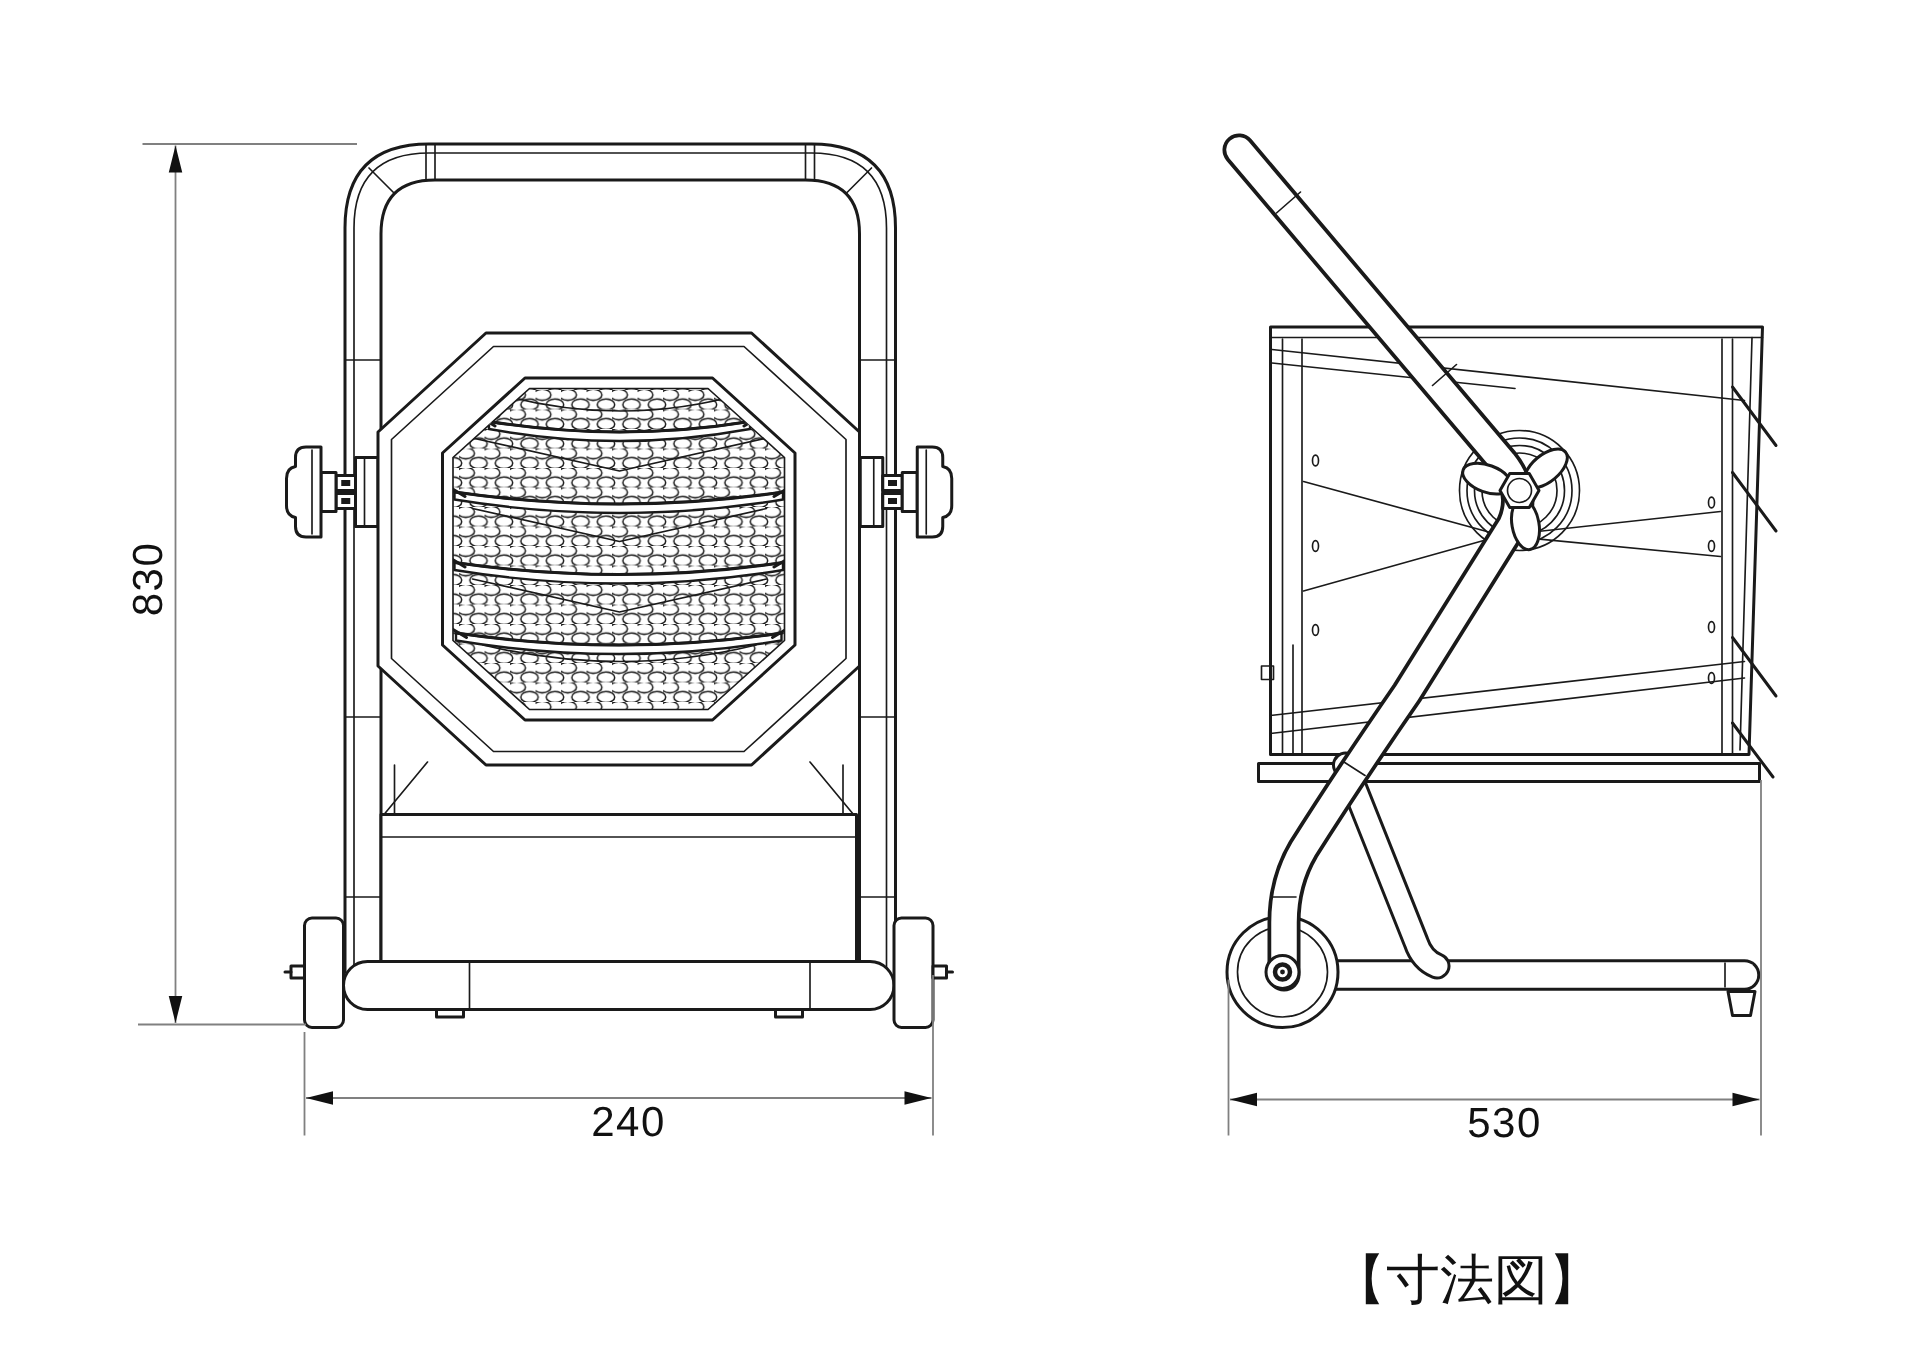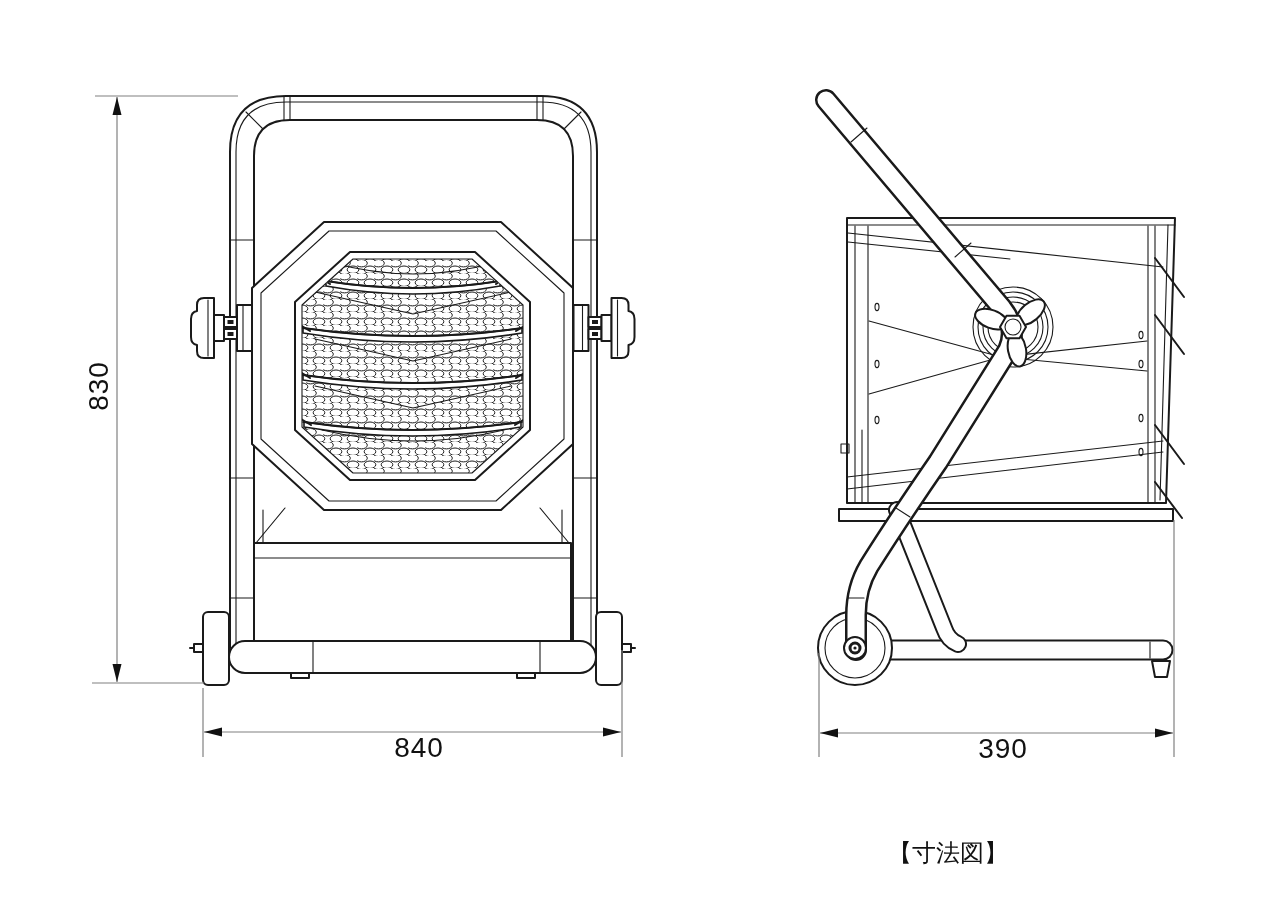--- a/index.html
+++ b/index.html
@@ -11,21 +11,21 @@
   .ln{stroke:#1a1a1a;fill:none;stroke-width:2;stroke-linejoin:round;stroke-linecap:round;}
   .ln1{stroke:#1a1a1a;fill:none;stroke-width:1.1;stroke-linejoin:round;stroke-linecap:round;}
   .fw{fill:#ffffff;}
   .dim-label{
     position:absolute;font-size:28px;line-height:28px;text-align:center;color:#111;
     letter-spacing:1px;white-space:nowrap;
   }
   .dim-label.vert{transform:rotate(-90deg);}
   .caption{
     position:absolute;left:888px;top:836px;display:flex;gap:16px;
-    font-size:24px;line-height:34px;color:#111;white-space:nowrap;font-weight:500;
+    font-size:36px;line-height:34px;color:#111;white-space:nowrap;font-weight:500;
   }
 </style>
 </head>
 <body>
 
 <div class="stage">
   <svg width="1280" height="910" viewBox="0 0 1280 910">
     <defs>
       <pattern id="mesh" width="17" height="13" patternUnits="userSpaceOnUse">
         <ellipse cx="4.5" cy="3.2" rx="5.8" ry="3.7" fill="none" stroke="#1a1a1a" stroke-width="1"></ellipse>
@@ -259,20 +259,20 @@
       <line x1="819" y1="653" x2="819" y2="757"></line>
       <line x1="1174" y1="520" x2="1174" y2="757"></line>
       <line x1="820" y1="733" x2="1173" y2="733"></line>
       <polygon points="820,733 838,728.5 838,737.5" fill="#111" stroke="none"></polygon>
       <polygon points="1173,733 1155,728.5 1155,737.5" fill="#111" stroke="none"></polygon>
     </g>
   </svg>
 
   <div class="dim-label vert" style="left:64px;top:372px;width:70px;">830</div>
 
-  <div class="dim-label" style="left:369px;top:734px;width:100px;">840</div>
-
-  <div class="dim-label" style="left:953px;top:735px;width:100px;">390</div>
+  <div class="dim-label" style="left:369px;top:734px;width:100px;">240</div>
+
+  <div class="dim-label" style="left:953px;top:735px;width:100px;">530</div>
 
   <div class="caption">
     <span>【寸法図】</span>
   </div>
 </div>
 
 </body></html>

